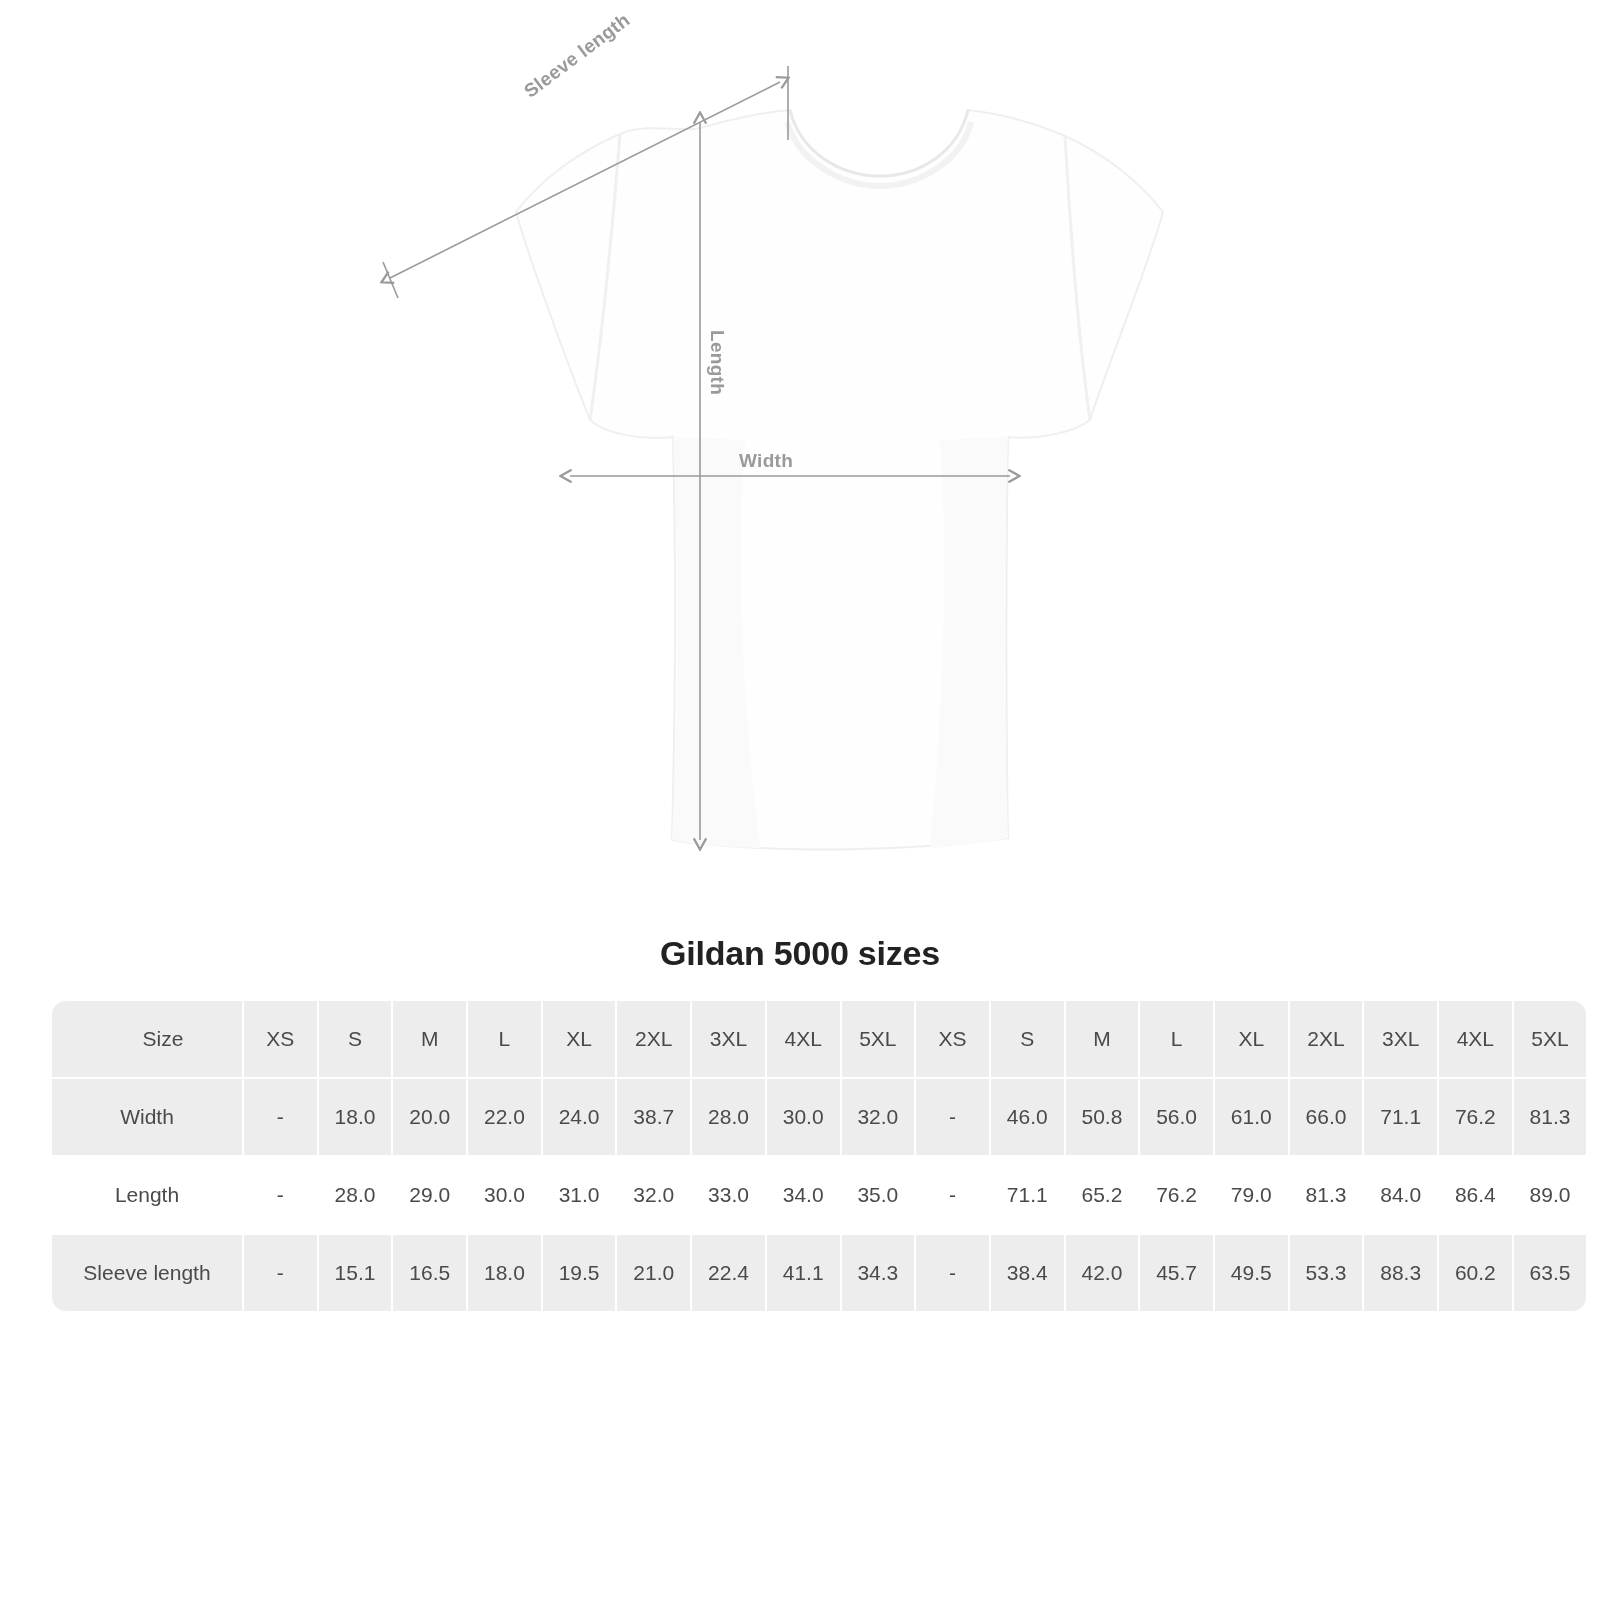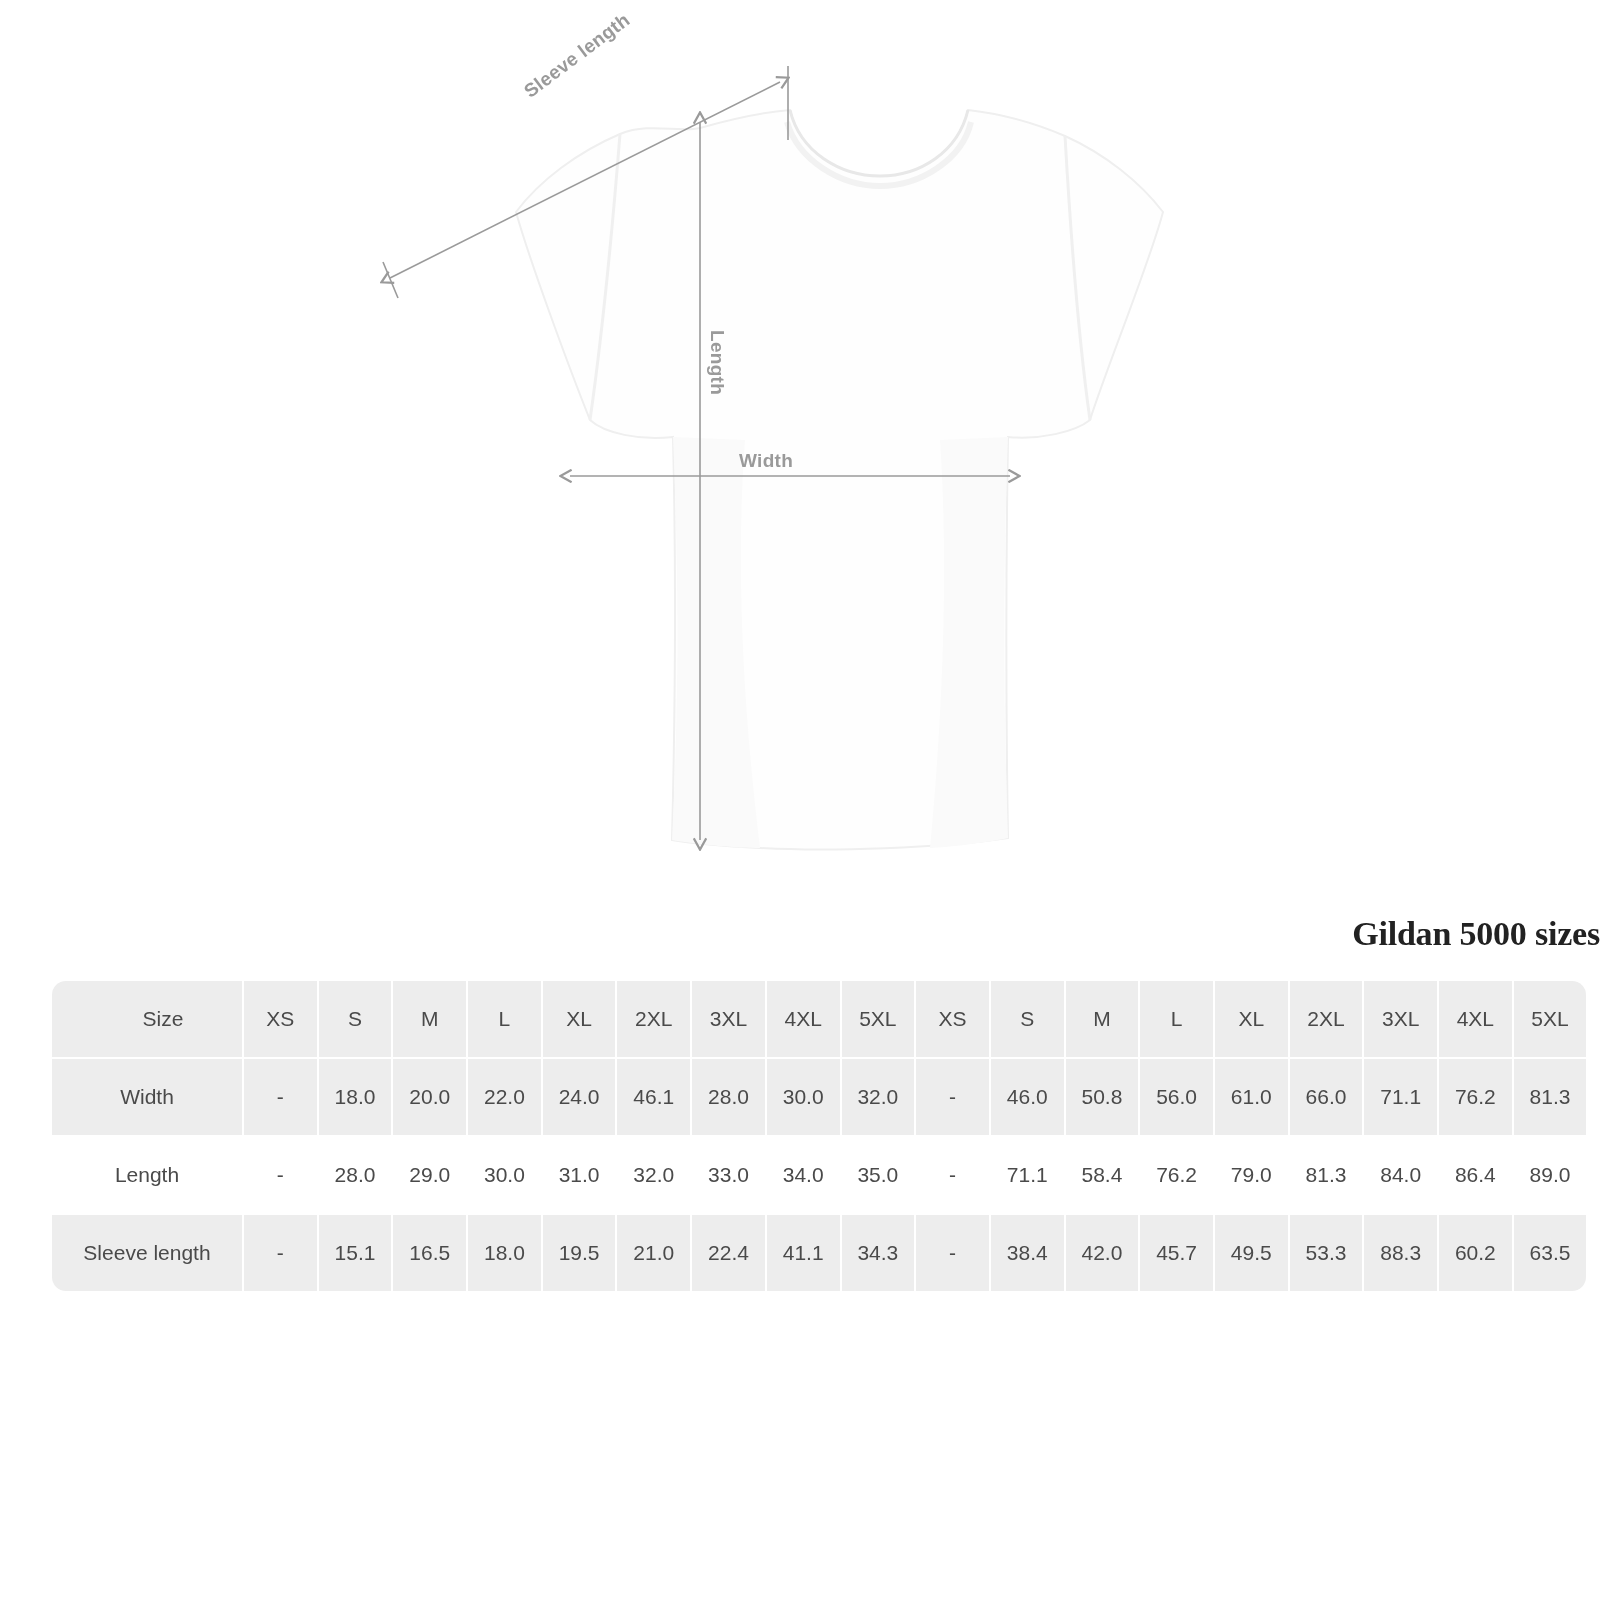--- a/index.html
+++ b/index.html
@@ -50,23 +50,22 @@
     writing-mode: vertical-rl;
     text-orientation: mixed;
   }
   #label-width {
     left: 739px;
     top: 450px;
   }
 
   
   .title-block {
-    text-align: right;
-    margin-top: 15px;
-    font-family: Liberation Serif, serif;
+    text-align: center;
+    margin-top: 34px;
   }
   .chart-title {
     font-size: 34px;
     font-weight: bold;
     color: #222222;
     margin: 0;
     letter-spacing: -0.2px;
   }
   .chart-note {
     font-size: 20px;
@@ -262,21 +261,21 @@
             <td>4XL</td>
             <td>5XL</td>
           </tr>
           <tr class="data-row">
             <td class="label-col">Width</td>
             <td class="value">-</td>
             <td class="value">18.0</td>
             <td class="value">20.0</td>
             <td class="value">22.0</td>
             <td class="value">24.0</td>
-            <td class="value">46.1</td>
+            <td class="value">38.7</td>
             <td class="value">28.0</td>
             <td class="value">30.0</td>
             <td class="value">32.0</td>
             <td class="value">-</td>
             <td class="value">46.0</td>
             <td class="value">50.8</td>
             <td class="value">56.0</td>
             <td class="value">61.0</td>
             <td class="value">66.0</td>
             <td class="value">71.1</td>
@@ -289,21 +288,21 @@
             <td class="value">28.0</td>
             <td class="value">29.0</td>
             <td class="value">30.0</td>
             <td class="value">31.0</td>
             <td class="value">32.0</td>
             <td class="value">33.0</td>
             <td class="value">34.0</td>
             <td class="value">35.0</td>
             <td class="value">-</td>
             <td class="value">71.1</td>
-            <td class="value">58.4</td>
+            <td class="value">65.2</td>
             <td class="value">76.2</td>
             <td class="value">79.0</td>
             <td class="value">81.3</td>
             <td class="value">84.0</td>
             <td class="value">86.4</td>
             <td class="value">89.0</td>
           </tr>
           <tr class="data-row">
             <td class="label-col">Sleeve length</td>
             <td class="value">-</td>

